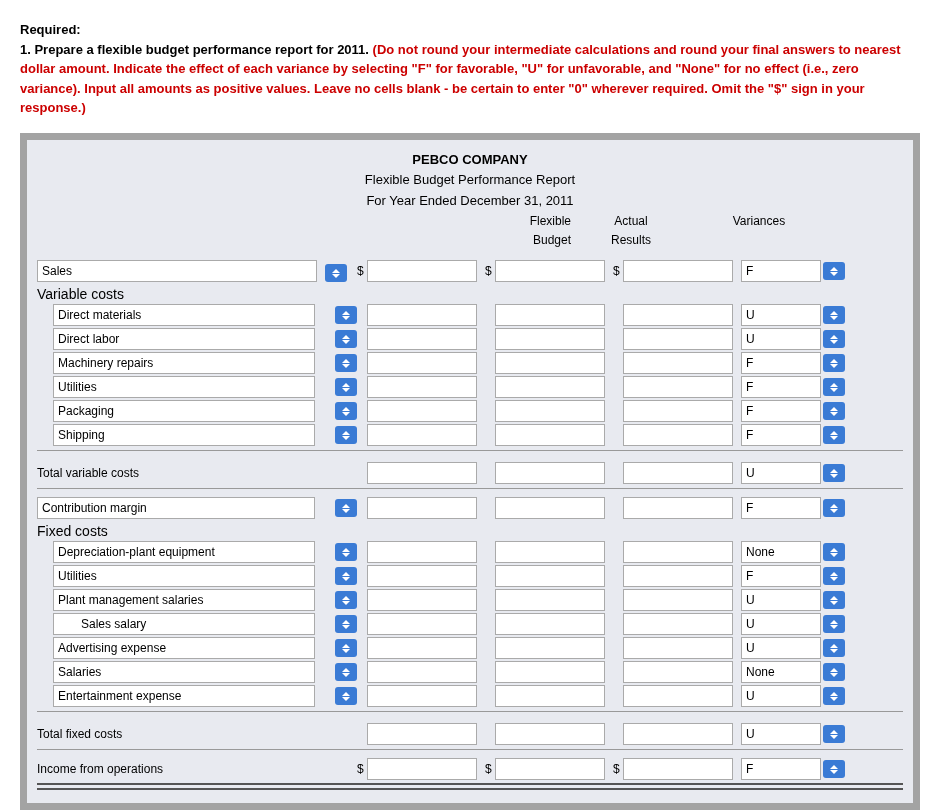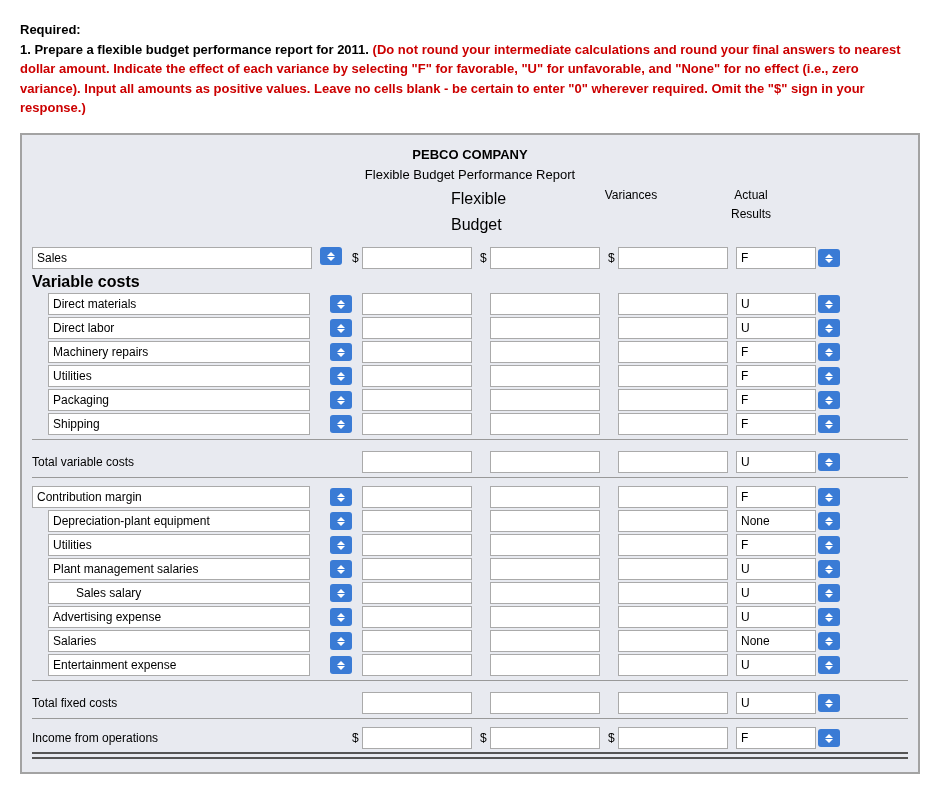--- a/index.html
+++ b/index.html
@@ -11,40 +11,40 @@
       padding: 20px;
       width: 940px;
     }
     .required-header {
       margin-bottom: 15px;
       line-height: 1.5;
     }
     .required-header .bold { font-weight: bold; }
     .required-header .red-bold { color: #cc0000; font-weight: bold; }
     .table-container {
-      border: 2px solid #a3a3a3;
+      border: 7px solid #a3a3a3;
       background: #e8eaf0;
       padding: 10px;
       margin-top: 10px;
     }
     .report-title {
       text-align: center;
       margin-bottom: 10px;
     }
     .report-title div { line-height: 1.6; }
 
     .row {
       display: flex;
       align-items: center;
       margin-bottom: 2px;
     }
     .row-label-wide {
       width: 320px;
       display: flex;
-      align-items: flex-start;
+      align-items: flex-end;
       gap: 0;
     }
     .row-label-indent {
       width: 320px;
       display: flex;
       align-items: center;
       gap: 12px;
       padding-left: 16px;
     }
     .select-btn {
@@ -99,22 +99,22 @@
       width: 80px;
       height: 22px;
       border: 1px solid #aaa;
       background: white;
       font-size: 12px;
       padding: 0 4px;
       display: flex;
       align-items: center;
     }
     .section-header {
-      font-size: 16px;
-      font-weight: bold;
+      font-size: 14px;
+      font-weight: normal;
       margin: 4px 0 2px 0;
     }
     .divider {
       border: none;
       border-top: 1px solid #999;
       margin: 4px 0;
     }
     .double-divider {
       border: none;
       border-top: 2px solid #555;
@@ -134,30 +134,31 @@
   <div><span class="bold">Required:</span></div>
   <div>
     <span class="bold">1.  Prepare a flexible budget performance report for 2011. </span><span class="red-bold">(Do not round your intermediate calculations and round your final answers to nearest dollar amount. Indicate the effect of each variance by selecting "F" for favorable, "U" for unfavorable, and "None" for no effect (i.e., zero variance). Input all amounts as positive values. Leave no cells blank - be certain to enter "0" wherever required. Omit the "$" sign in your response.)</span>
   </div>
 </div>
 
 <div class="table-container">
   <div class="report-title">
     <div style="font-weight:bold;">PEBCO COMPANY</div>
     <div>Flexible Budget Performance Report</div>
+    <div>For Year Ended December 31, 2011</div>
     <div style="display:flex; justify-content:center; gap:0px; padding-left:330px;">
-      <div style="width:120px; text-align:left; font-size:16px;">
+      <div style="width:120px; text-align:right; font-size:12px;">
         <div>Flexible</div>
         <div>Budget</div>
       </div>
-      <div style="width:120px; text-align:center; font-size:12px;">Variances</div>
       <div style="width:120px; text-align:center; font-size:12px; margin-right:8px;">
         <div>Actual</div>
         <div>Results</div>
       </div>
+      <div style="width:120px; text-align:center; font-size:12px;">Variances</div>
     </div>
   </div>
 
   <div class="row">
     <div class="row-label-wide">
       <input type="text" class="input-cell" style="width: 280px;" value="Sales">
       <button class="select-btn">
           <span class="up"></span>
           <span class="down"></span>
         </button>
@@ -355,20 +356,21 @@
     <input type="text" class="input-cell" value="" style="">
     <div class="variance-select">
       <div class="variance-box">F</div>
       <button class="select-btn">
           <span class="up"></span>
           <span class="down"></span>
         </button>
     </div>
   </div>
 
+  <div class="section-header">Fixed costs</div>
 
   <div class="row">
     <div class="row-label-indent">
       <input type="text" class="input-cell" style="width: 265px;" value="Depreciation-plant equipment">
       <button class="select-btn">
           <span class="up"></span>
           <span class="down"></span>
         </button>
     </div>
     <span class="dollar-sign"></span>

